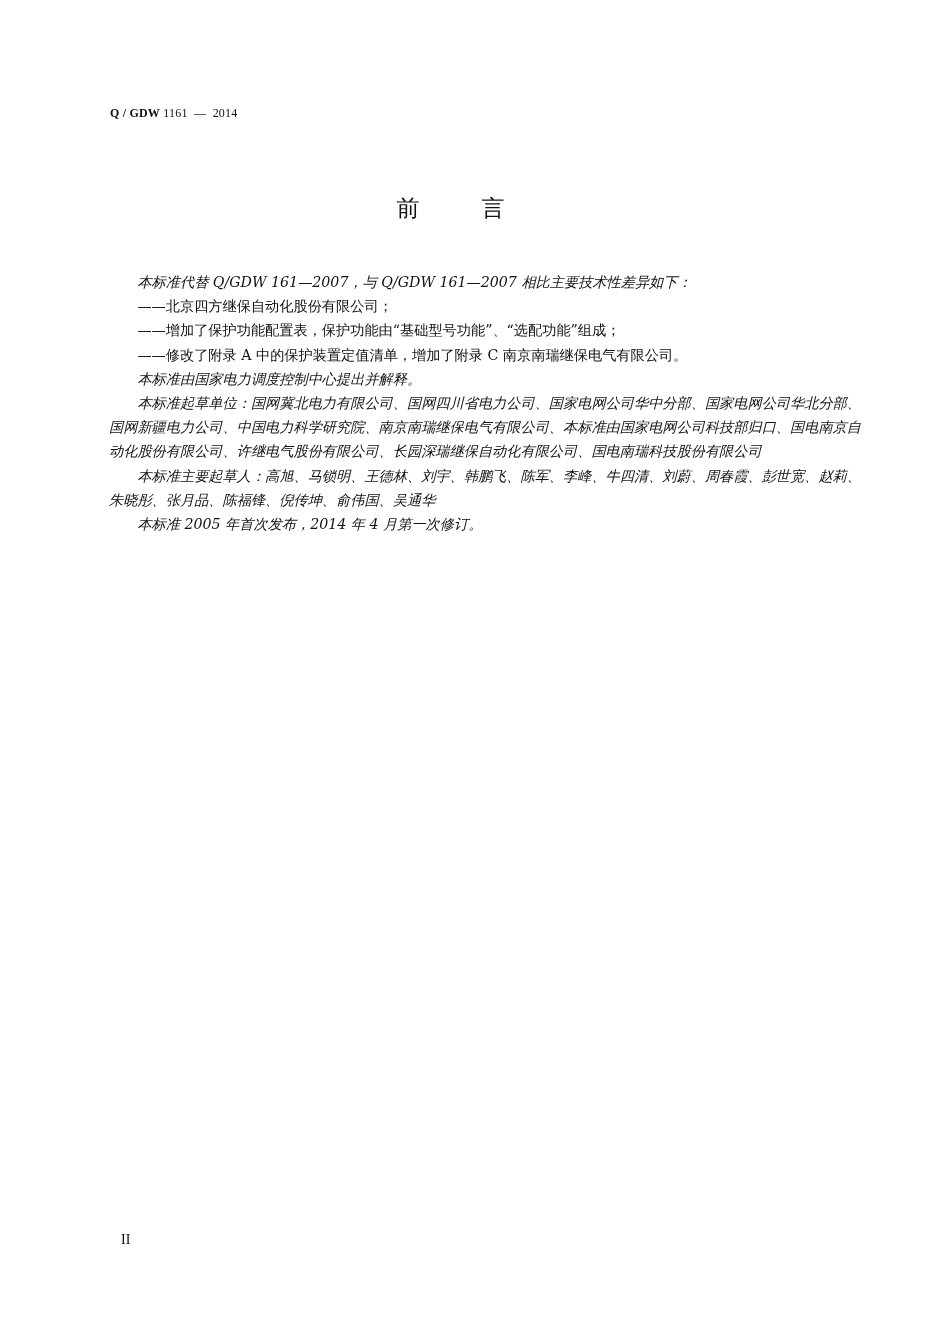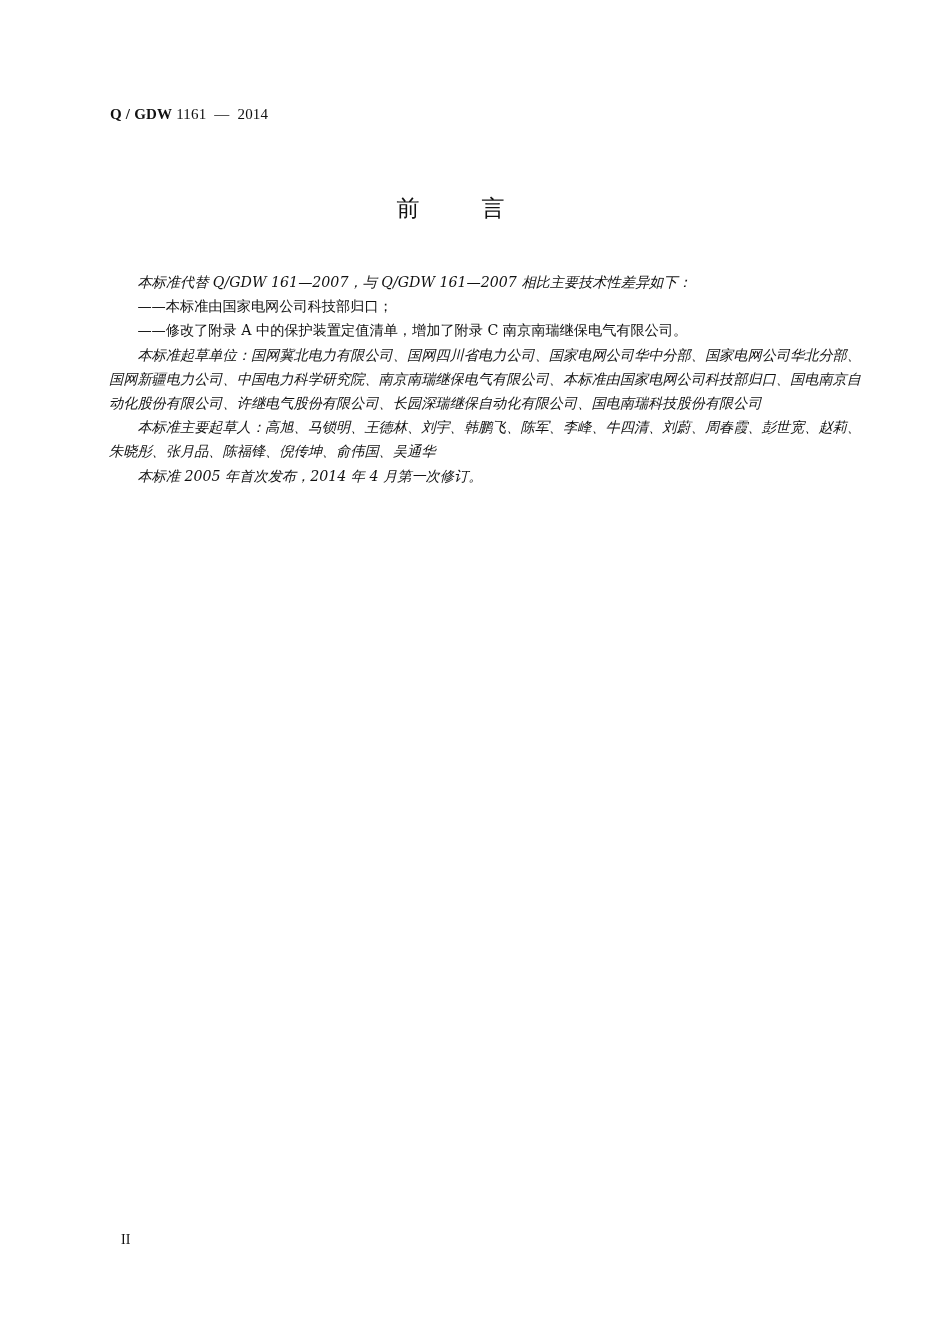--- a/index.html
+++ b/index.html
@@ -13,21 +13,21 @@
       position: relative;
       overflow: hidden;
       font-family: "DejaVu Serif", "Liberation Serif", serif;
       color: #111111;
     }
     .page-header {
       position: absolute;
       left: 110px;
       top: 106px;
       font-family: "Liberation Serif", "DejaVu Serif", serif;
-      font-size: 15px;
+      font-size: 12px;
       letter-spacing: 0.2px;
       white-space: nowrap;
     }
     .page-header .code {
       font-weight: bold;
     }
     .page-header .num {
       font-weight: normal;
     }
     .page-title {
@@ -86,20 +86,22 @@
   &nbsp;<span class="num">—</span>&nbsp;
   <span class="num">2014</span>
 </div>
 
 <div class="page-title">
   <span class="ch">前</span><span class="gap"></span><span class="ch">言</span>
 </div>
 
 <div class="body-text">
   <p class="indent">本标准代替 Q/GDW 161—2007，与 Q/GDW 161—2007 相比主要技术性差异如下：</p>
-  <p class="dash-item">——本标准由国家电网公司科技部归口；</p>
+  <p class="dash-item">——北京四方继保自动化股份有限公司；</p>
+  <p class="dash-item">——增加了保护功能配置表，保护功能由“基础型号功能”、“选配功能”组成；</p>
   <p class="dash-item">——修改了附录 A 中的保护装置定值清单，增加了附录 C 南京南瑞继保电气有限公司。</p>
+  <p class="indent">本标准由国家电力调度控制中心提出并解释。</p>
   <p class="indent">本标准起草单位：国网冀北电力有限公司、国网四川省电力公司、国家电网公司华中分部、国家电网公司华北分部、国网新疆电力公司、中国电力科学研究院、南京南瑞继保电气有限公司、本标准由国家电网公司科技部归口、国电南京自动化股份有限公司、许继电气股份有限公司、长园深瑞继保自动化有限公司、国电南瑞科技股份有限公司</p>
   <p class="indent">本标准主要起草人：高旭、马锁明、王德林、刘宇、韩鹏飞、陈军、李峰、牛四清、刘蔚、周春霞、彭世宽、赵莉、朱晓彤、张月品、陈福锋、倪传坤、俞伟国、吴通华</p>
   <p class="indent">本标准 2005 年首次发布，2014 年 4 月第一次修订。</p>
 </div>
 
 <div class="page-number">II</div>
 
 </body></html>

